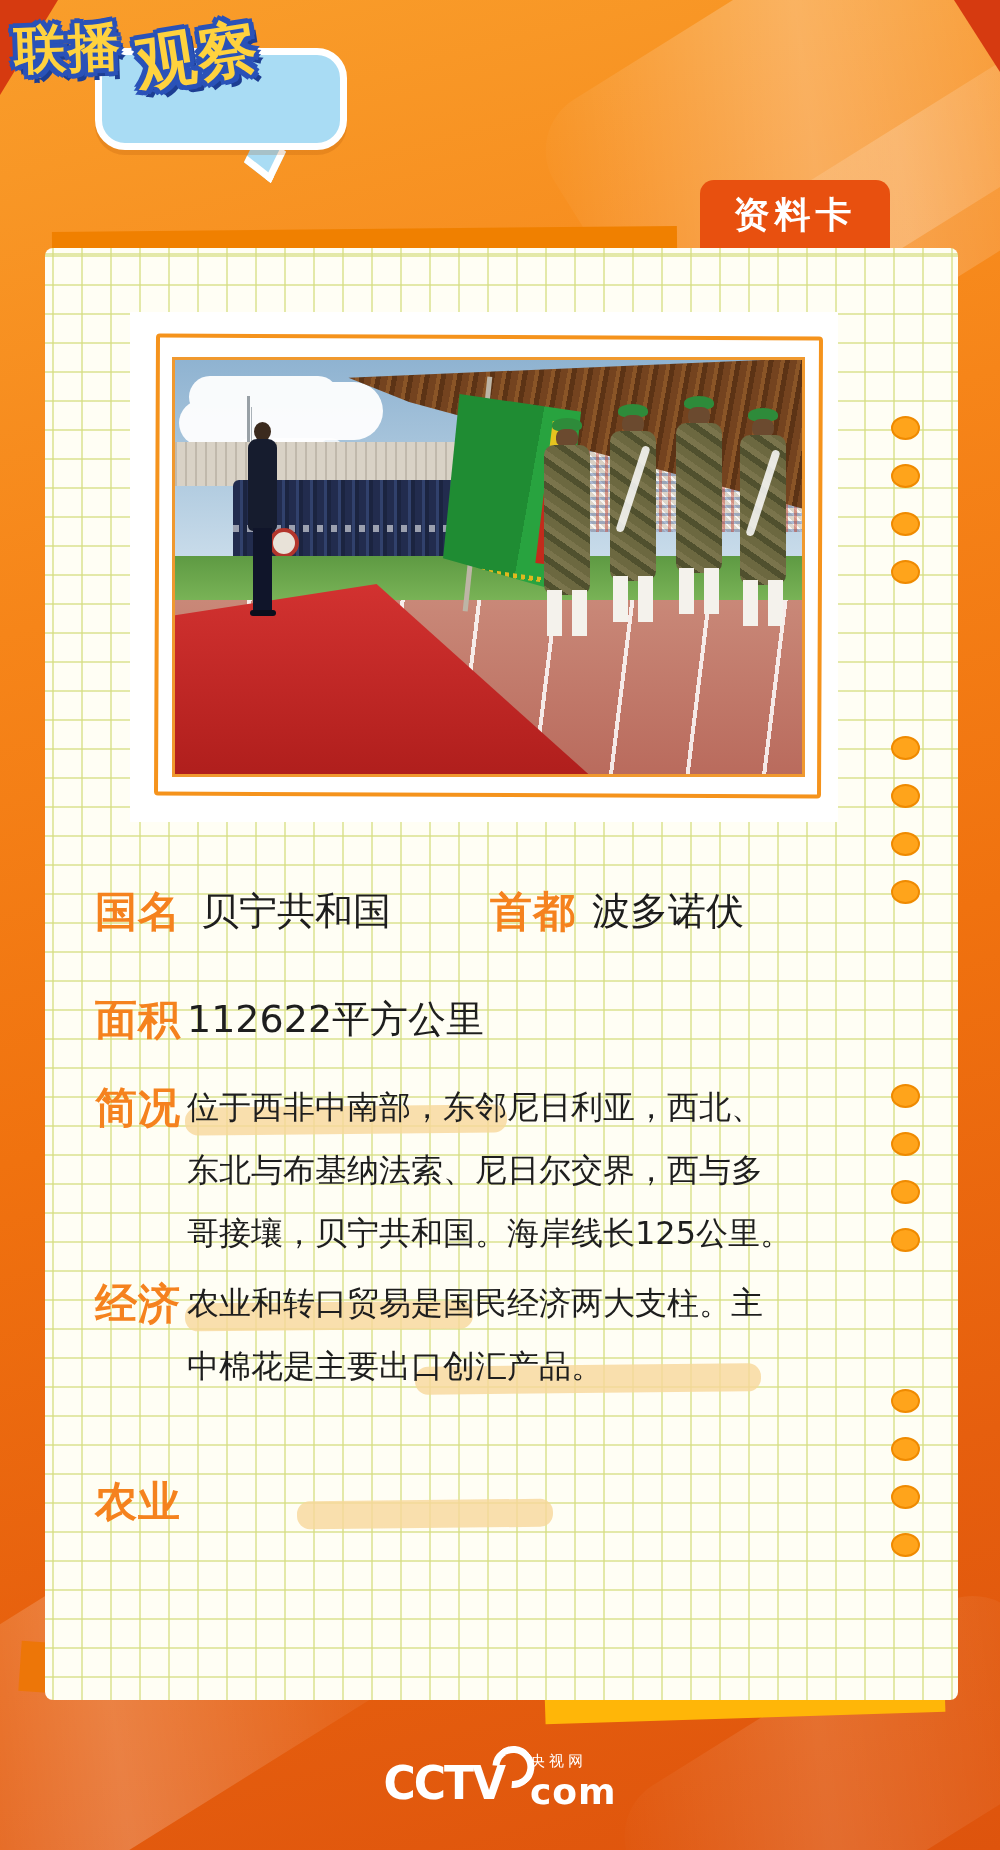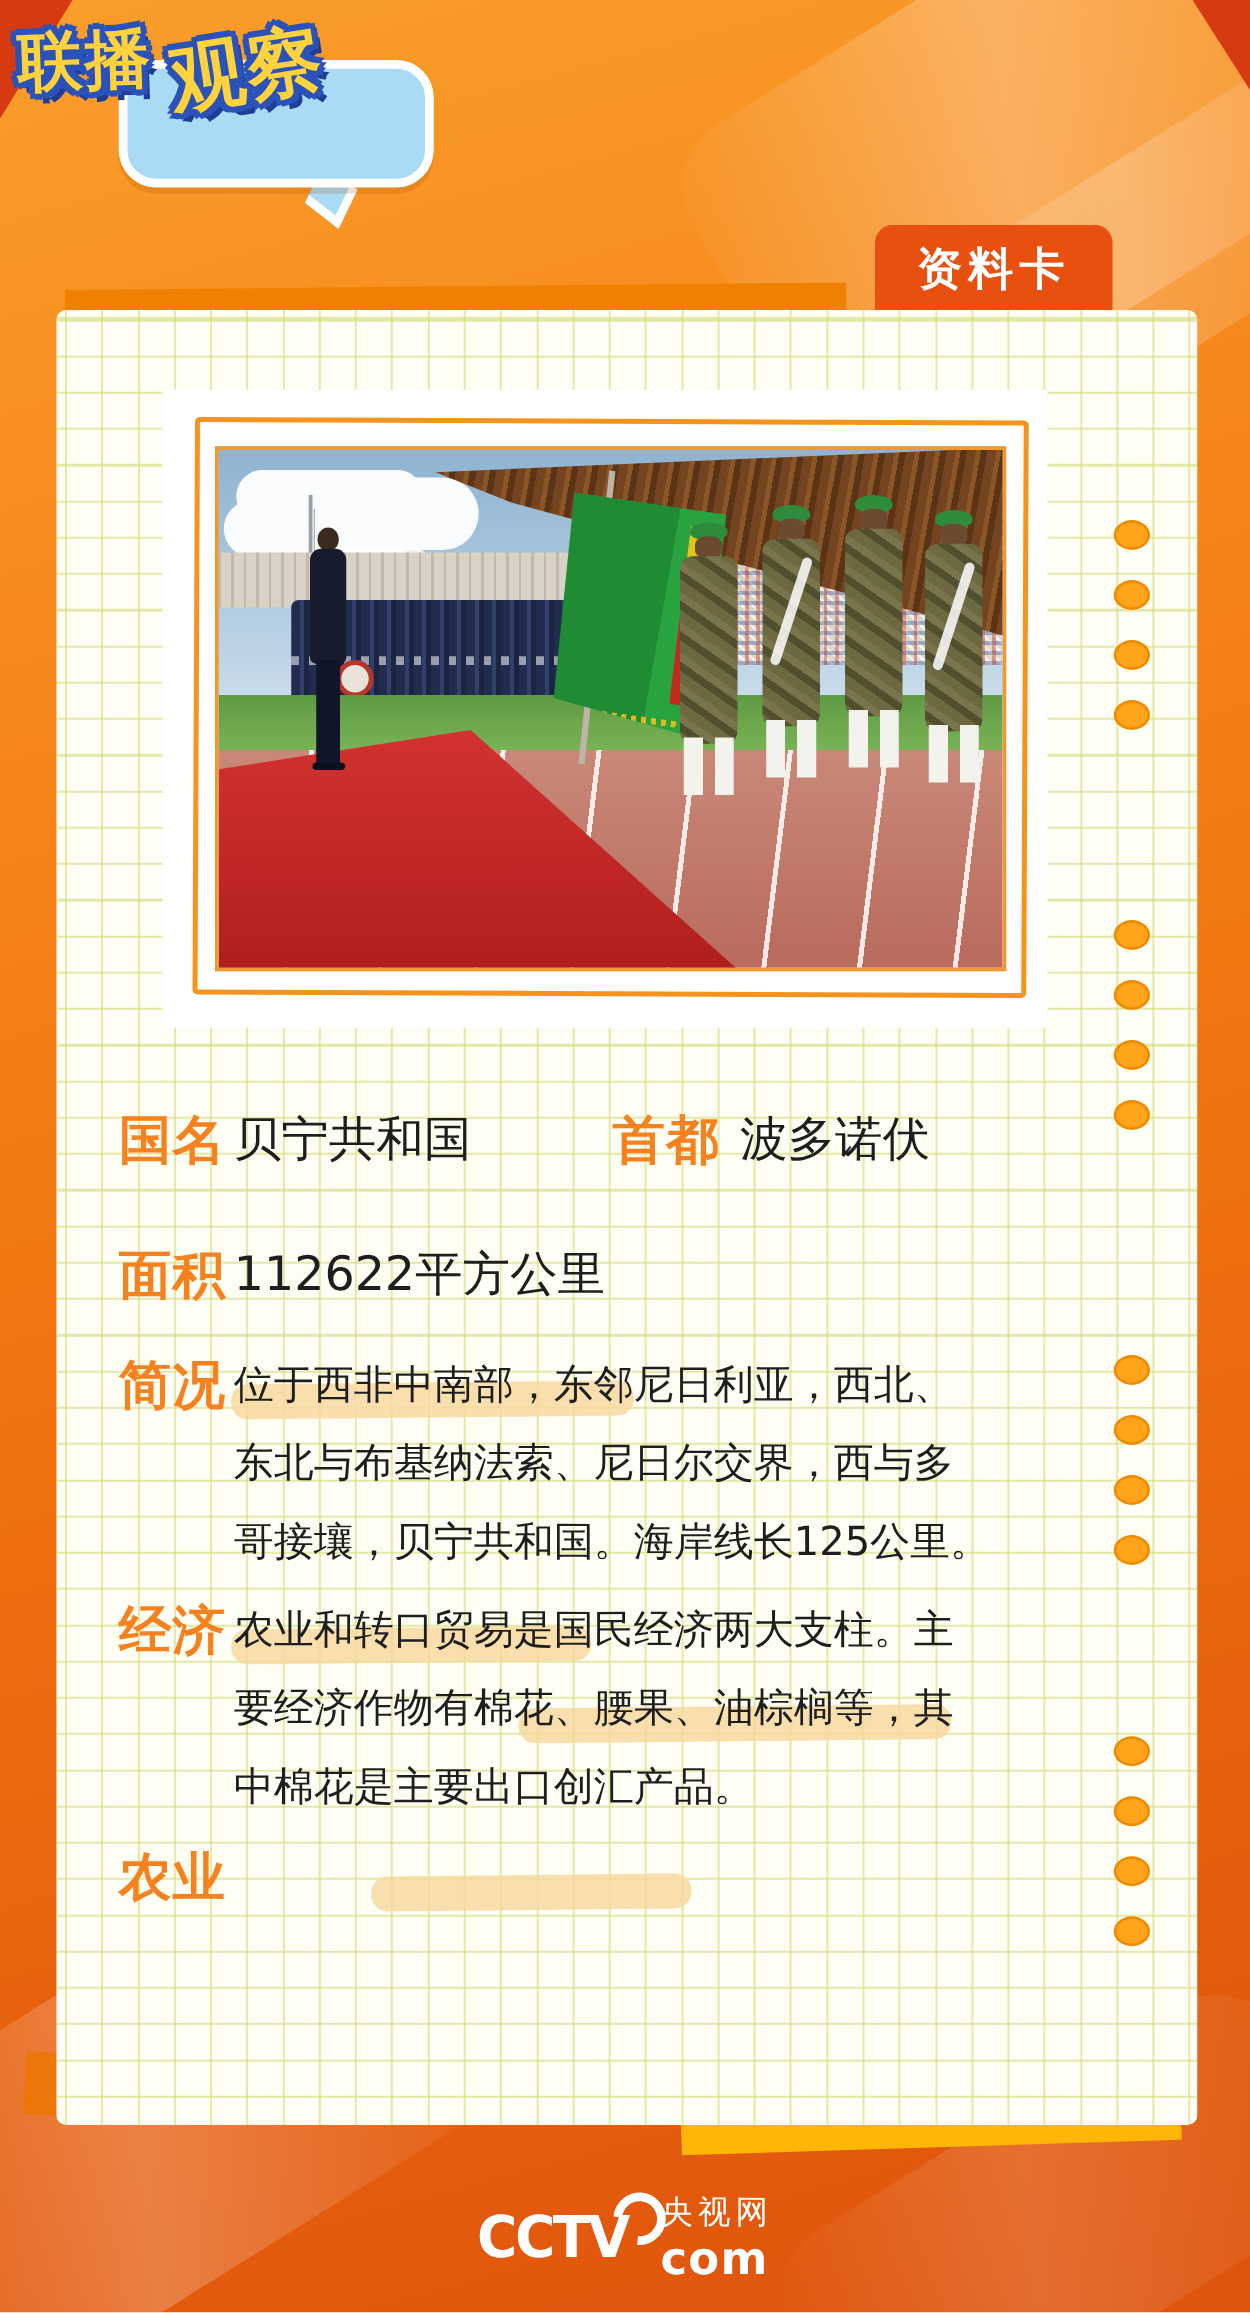--- a/index.html
+++ b/index.html
@@ -128,21 +128,21 @@
     font-size:32px; font-weight:500; color:#1E1E1E; }
   .marker { position:absolute; height:28px; background:#F8D79B; opacity:.8; border-radius:13px; transform:rotate(-.6deg); z-index:3; }
 
   
   .footer-logo { position:absolute; left:50%; top:1752px; transform:translateX(-50%);
     display:flex; align-items:center; color:#fff; z-index:3; }
   .cctv-word { font-size:44px; font-weight:900; letter-spacing:-2px; transform:scaleY(1.05); }
   .cctv-ring { width:42px; height:42px; border:7px solid #fff; border-radius:50%;
     border-left-color:transparent; transform:rotate(-40deg); margin:-30px 0 0 -12px; }
   .logo-col { display:flex; flex-direction:column; margin-left:-4px; }
-  .site-name { font-size:26px; letter-spacing:4px; font-weight:500; }
+  .site-name { font-size:15px; letter-spacing:4px; font-weight:500; }
   .dot-com { font-size:36px; font-weight:700; letter-spacing:1px; margin-top:0px; }
 </style>
 </head>
 <body>
 
 <div id="page">
 
   <div class="streak s1"></div>
   <div class="streak s2"></div>
   <div class="streak s3"></div>
@@ -244,38 +244,37 @@
         <div class="dot"></div>
         <div class="dot"></div>
     </div>
 
     <div class="marker" style="left:140px; top:858px; width:322px;"></div>
     <div class="marker" style="left:140px; top:1054px; width:288px;"></div>
     <div class="marker" style="left:370px; top:1117px; width:346px;"></div>
     <div class="marker" style="left:252px; top:1252px; width:256px;"></div>
 
     <div class="field-label" style="left:50px; top:632px;">国名</div>
-    <div class="field-value" style="left:142px; top:632px;">贝宁共和国</div>
+    <div class="field-value" style="left:156px; top:632px;">贝宁共和国</div>
     <div class="field-label" style="left:445px; top:632px;text-align:center;">首都</div>
     <div class="field-value" style="left:547px; top:632px;">波多诺伏</div>
 
     <div class="field-label" style="left:50px; top:740px;text-align:center;">面积</div>
     <div class="field-value" style="left:142px; top:740px;">112622平方公里</div>
 
     <div class="field-label" style="left:50px; top:828px;">简况</div>
     <div class="para" style="top:828px;">
       <div class="tline">位于西非中南部，东邻尼日利亚，西北、</div>
       <div class="tline">东北与布基纳法索、尼日尔交界，西与多</div>
       <div class="tline">哥接壤，贝宁共和国。海岸线长125公里。</div>
     </div>
 
     <div class="field-label" style="left:50px; top:1024px;">经济</div>
     <div class="para" style="top:1024px;">
       <div class="tline">农业和转口贸易是国民经济两大支柱。主</div>
-      <div class="tline">要经济作物有棉花、腰果、油棕榈等，其</div>
       <div class="tline">中棉花是主要出口创汇产品。</div>
     </div>
 
     <div class="field-label" style="left:50px; top:1222px;">农业</div>
   </div>
 
   <div class="footer-logo">
     <span class="cctv-word">CCTV</span>
     <span class="cctv-ring"></span>
     <span class="logo-col">

